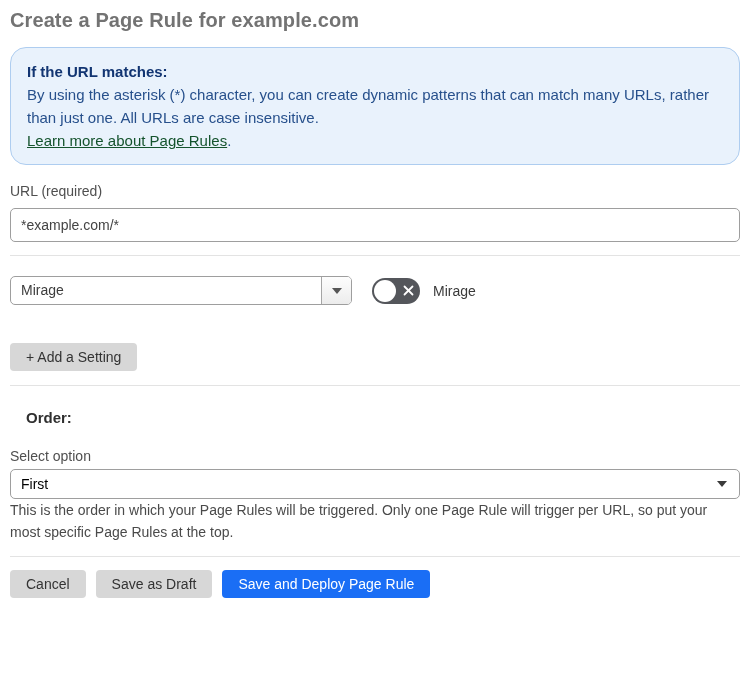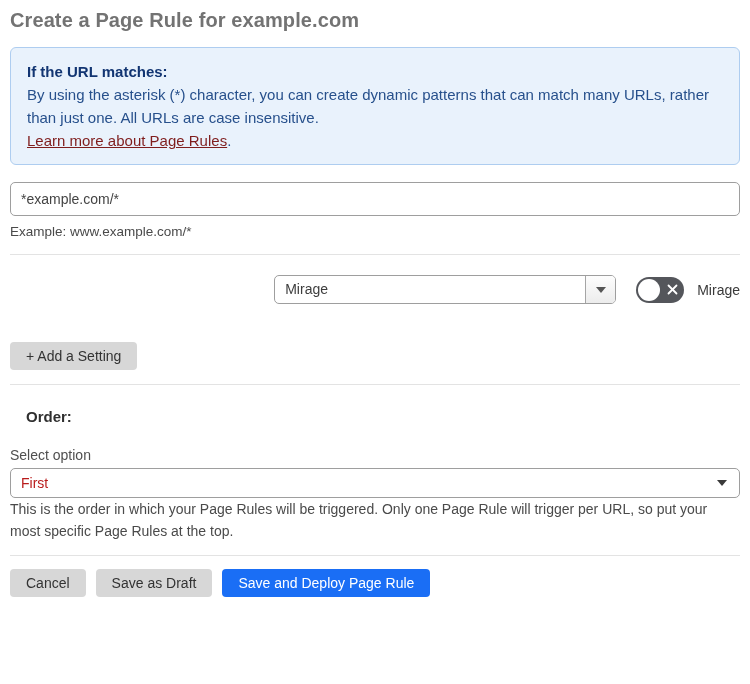--- a/index.html
+++ b/index.html
@@ -15,33 +15,33 @@
     font-weight: bold;
     color: #737373;
     line-height: 24px;
     margin-bottom: 15px;
     letter-spacing: 0.1px;
   }
 
   .info-box {
     background: #e9f2fc;
     border: 1px solid #aecdf0;
-    border-radius: 6px;
+    border-radius: 16px;
     padding: 12px 16px;
     font-size: 15px;
     line-height: 23px;
     color: #27508c;
     margin-bottom: 17px;
   }
   .info-box .info-heading {
     font-weight: bold;
     color: #123572;
   }
   .info-box a.info-link {
-    color: #7f1d1d;
+    color: #14532d;
     text-decoration: underline;
     cursor: pointer;
   }
 
   .field-label {
     font-size: 14px;
     color: #4f4f4f;
     line-height: 18px;
     margin-bottom: 8px;
   }
@@ -79,21 +79,20 @@
     color: #2f2f2f;
     line-height: 19px;
     margin-bottom: 18px;
   }
   .order-heading { margin-bottom: 20px; margin-left: 16px; }
 
   .setting-row {
     display: flex;
     align-items: center;
     margin-top: 2px;
-    justify-content: flex-end;
   }
 
   .select-widget {
     display: flex;
     width: 342px;
     height: 29px;
     border: 1px solid #9e9e9e;
     border-radius: 5px;
     background: #fff;
     cursor: pointer;
@@ -173,21 +172,21 @@
     border: 1px solid #9e9e9e;
     border-radius: 5px;
     background: #fff;
     cursor: pointer;
     align-items: center;
     margin-top: -4px;
   }
   .order-select .select-value {
     flex: 1;
     font-size: 14px;
-    color: #b91c1c;
+    color: #000000;
     padding-left: 10px;
   }
   .order-select .caret-wrap {
     padding-right: 12px;
     display: flex;
     align-items: center;
   }
   .order-select .caret-down { border-top-color: #3a3a3a; }
 
   .order-helper {
@@ -209,22 +208,22 @@
 <div class="container">
 
   <h1 class="page-title">Create a Page Rule for example.com</h1>
 
   <div class="info-box">
     <div class="info-heading">If the URL matches:</div>
     <div class="info-body">By using the asterisk (*) character, you can create dynamic patterns that can match many URLs, rather than just one. All URLs are case insensitive.</div>
     <div><a class="info-link">Learn more about Page Rules</a><span>.</span></div>
   </div>
 
+  <div class="field-label">URL (required)</div>
   <input type="text" class="url-input" value="*example.com/*" style="">
-  <div class="helper-text">Example: www.example.com/*</div>
 
   <hr class="divider">
 
 
 
   <div class="setting-row">
     <div class="select-widget">
       <span class="select-value">Mirage</span>
       <span class="select-arrow-btn">
         <span class="caret-down"></span>

